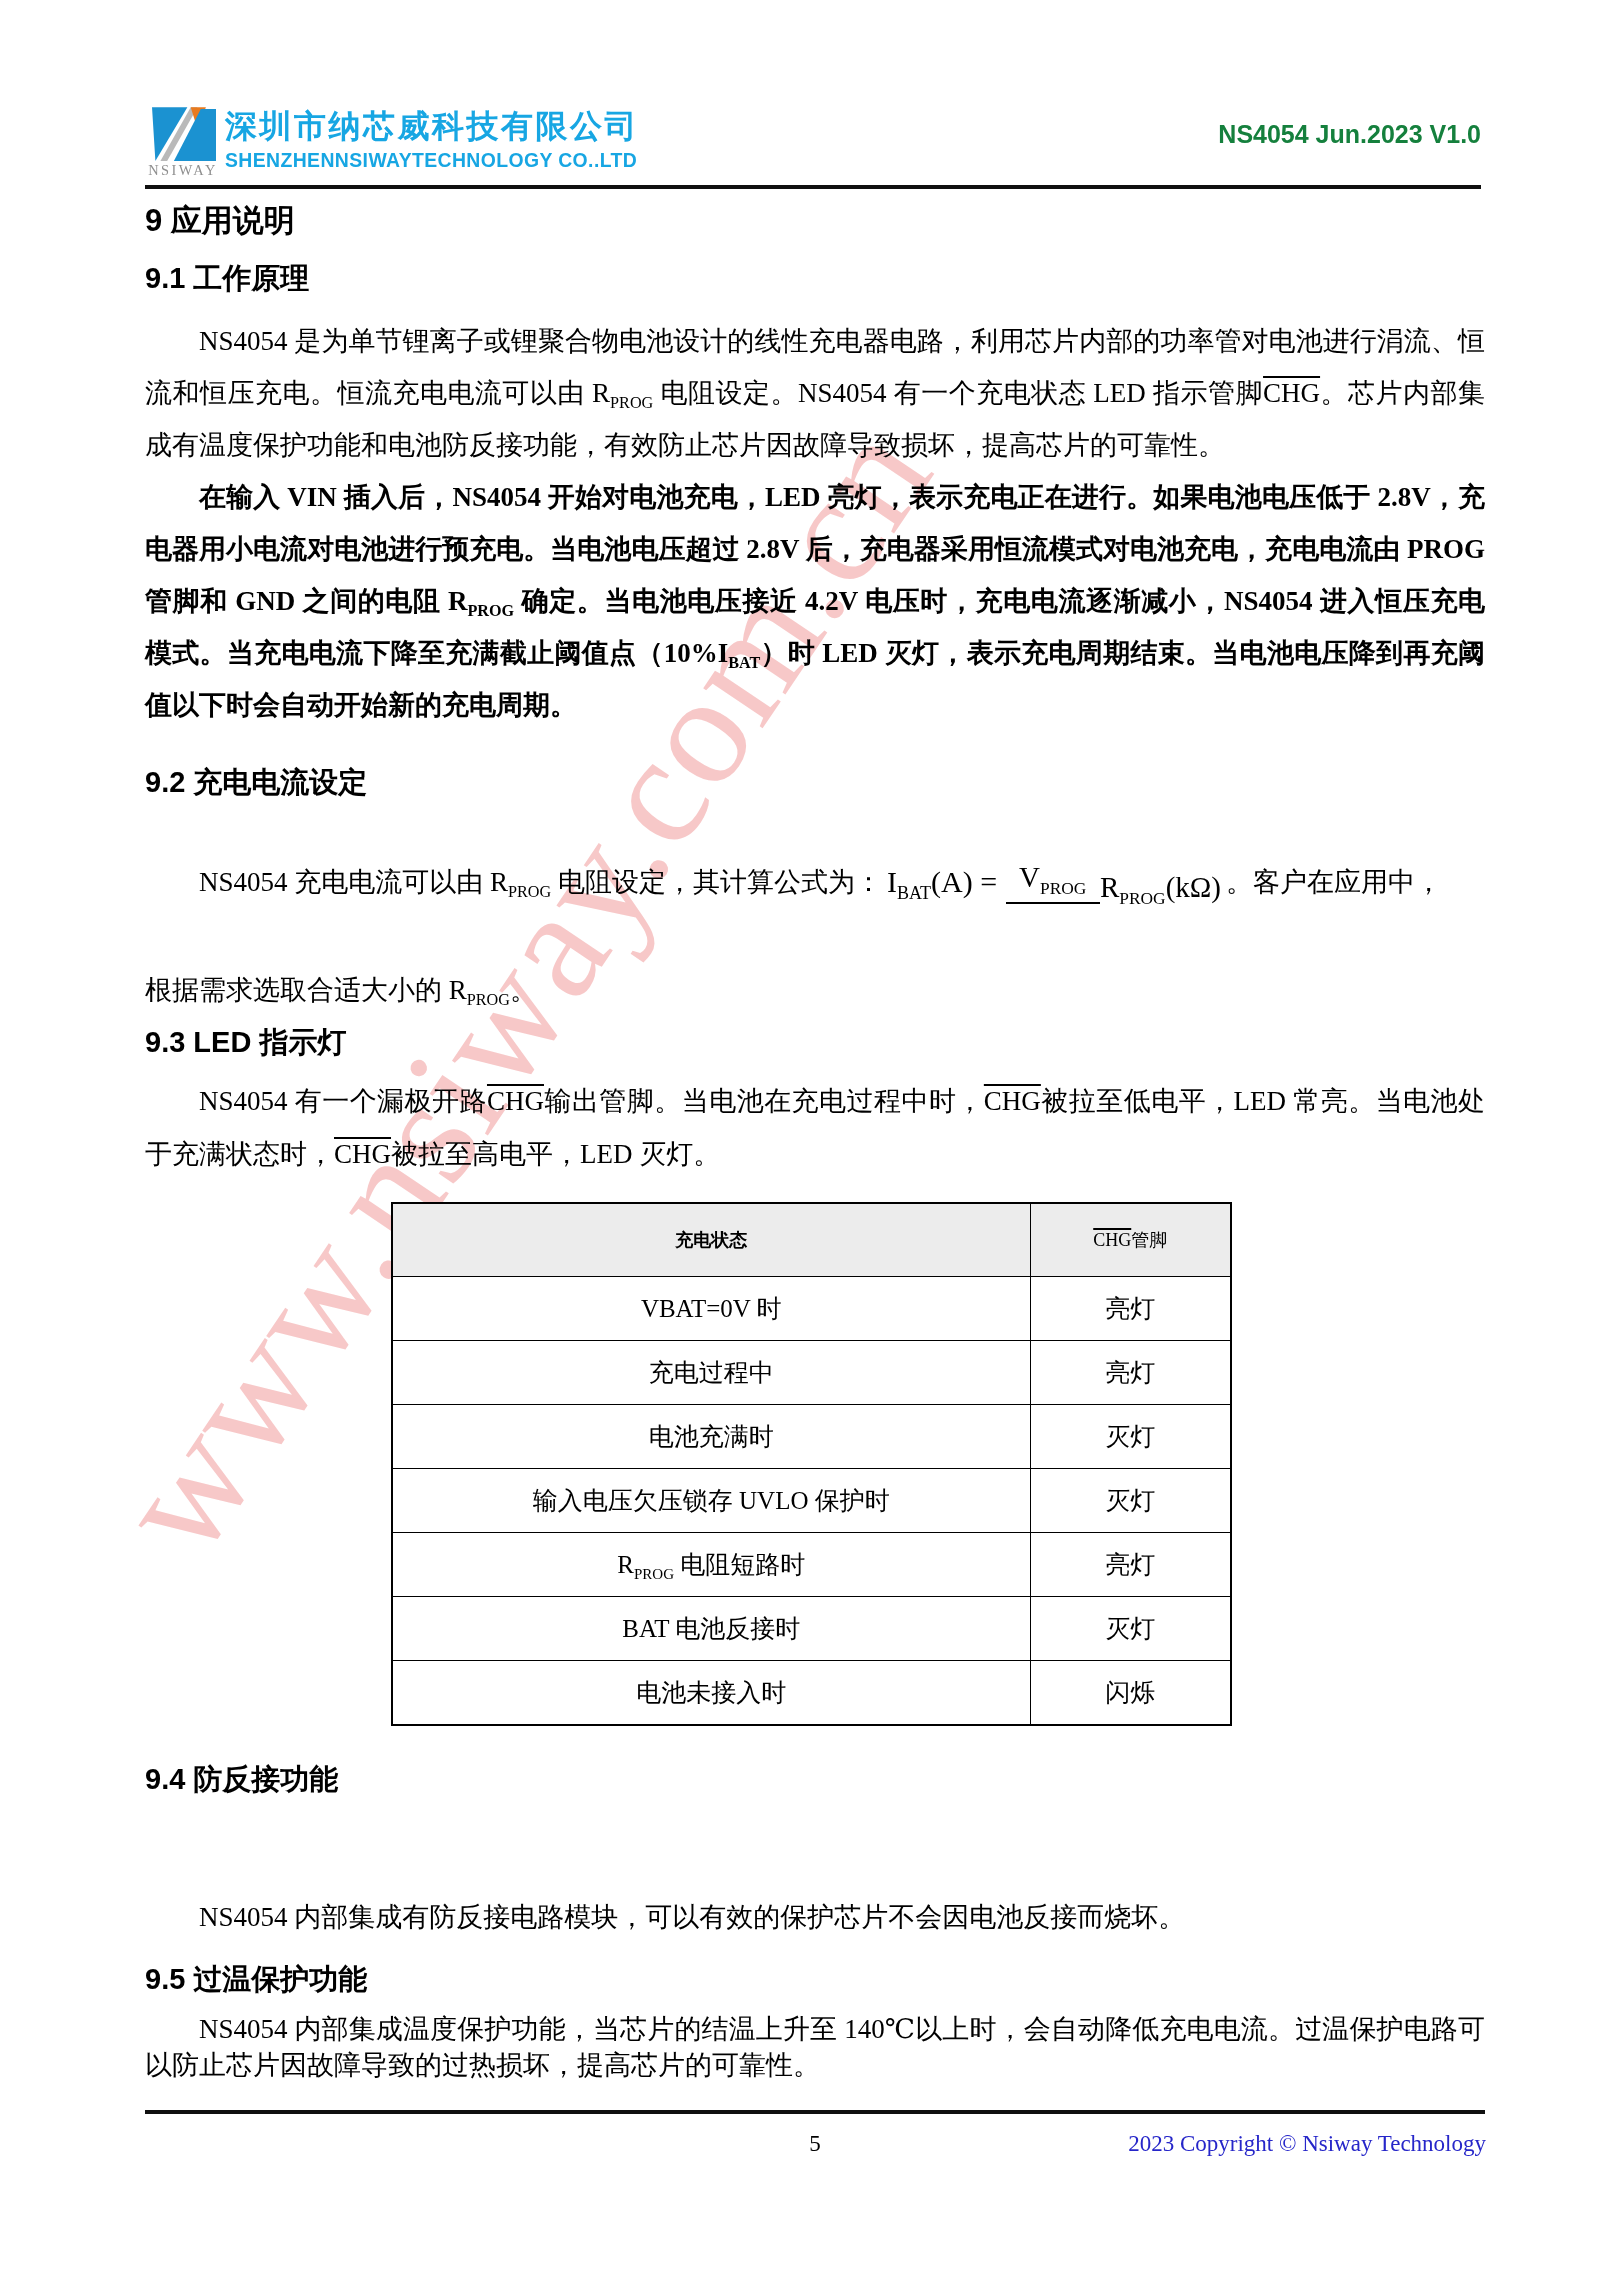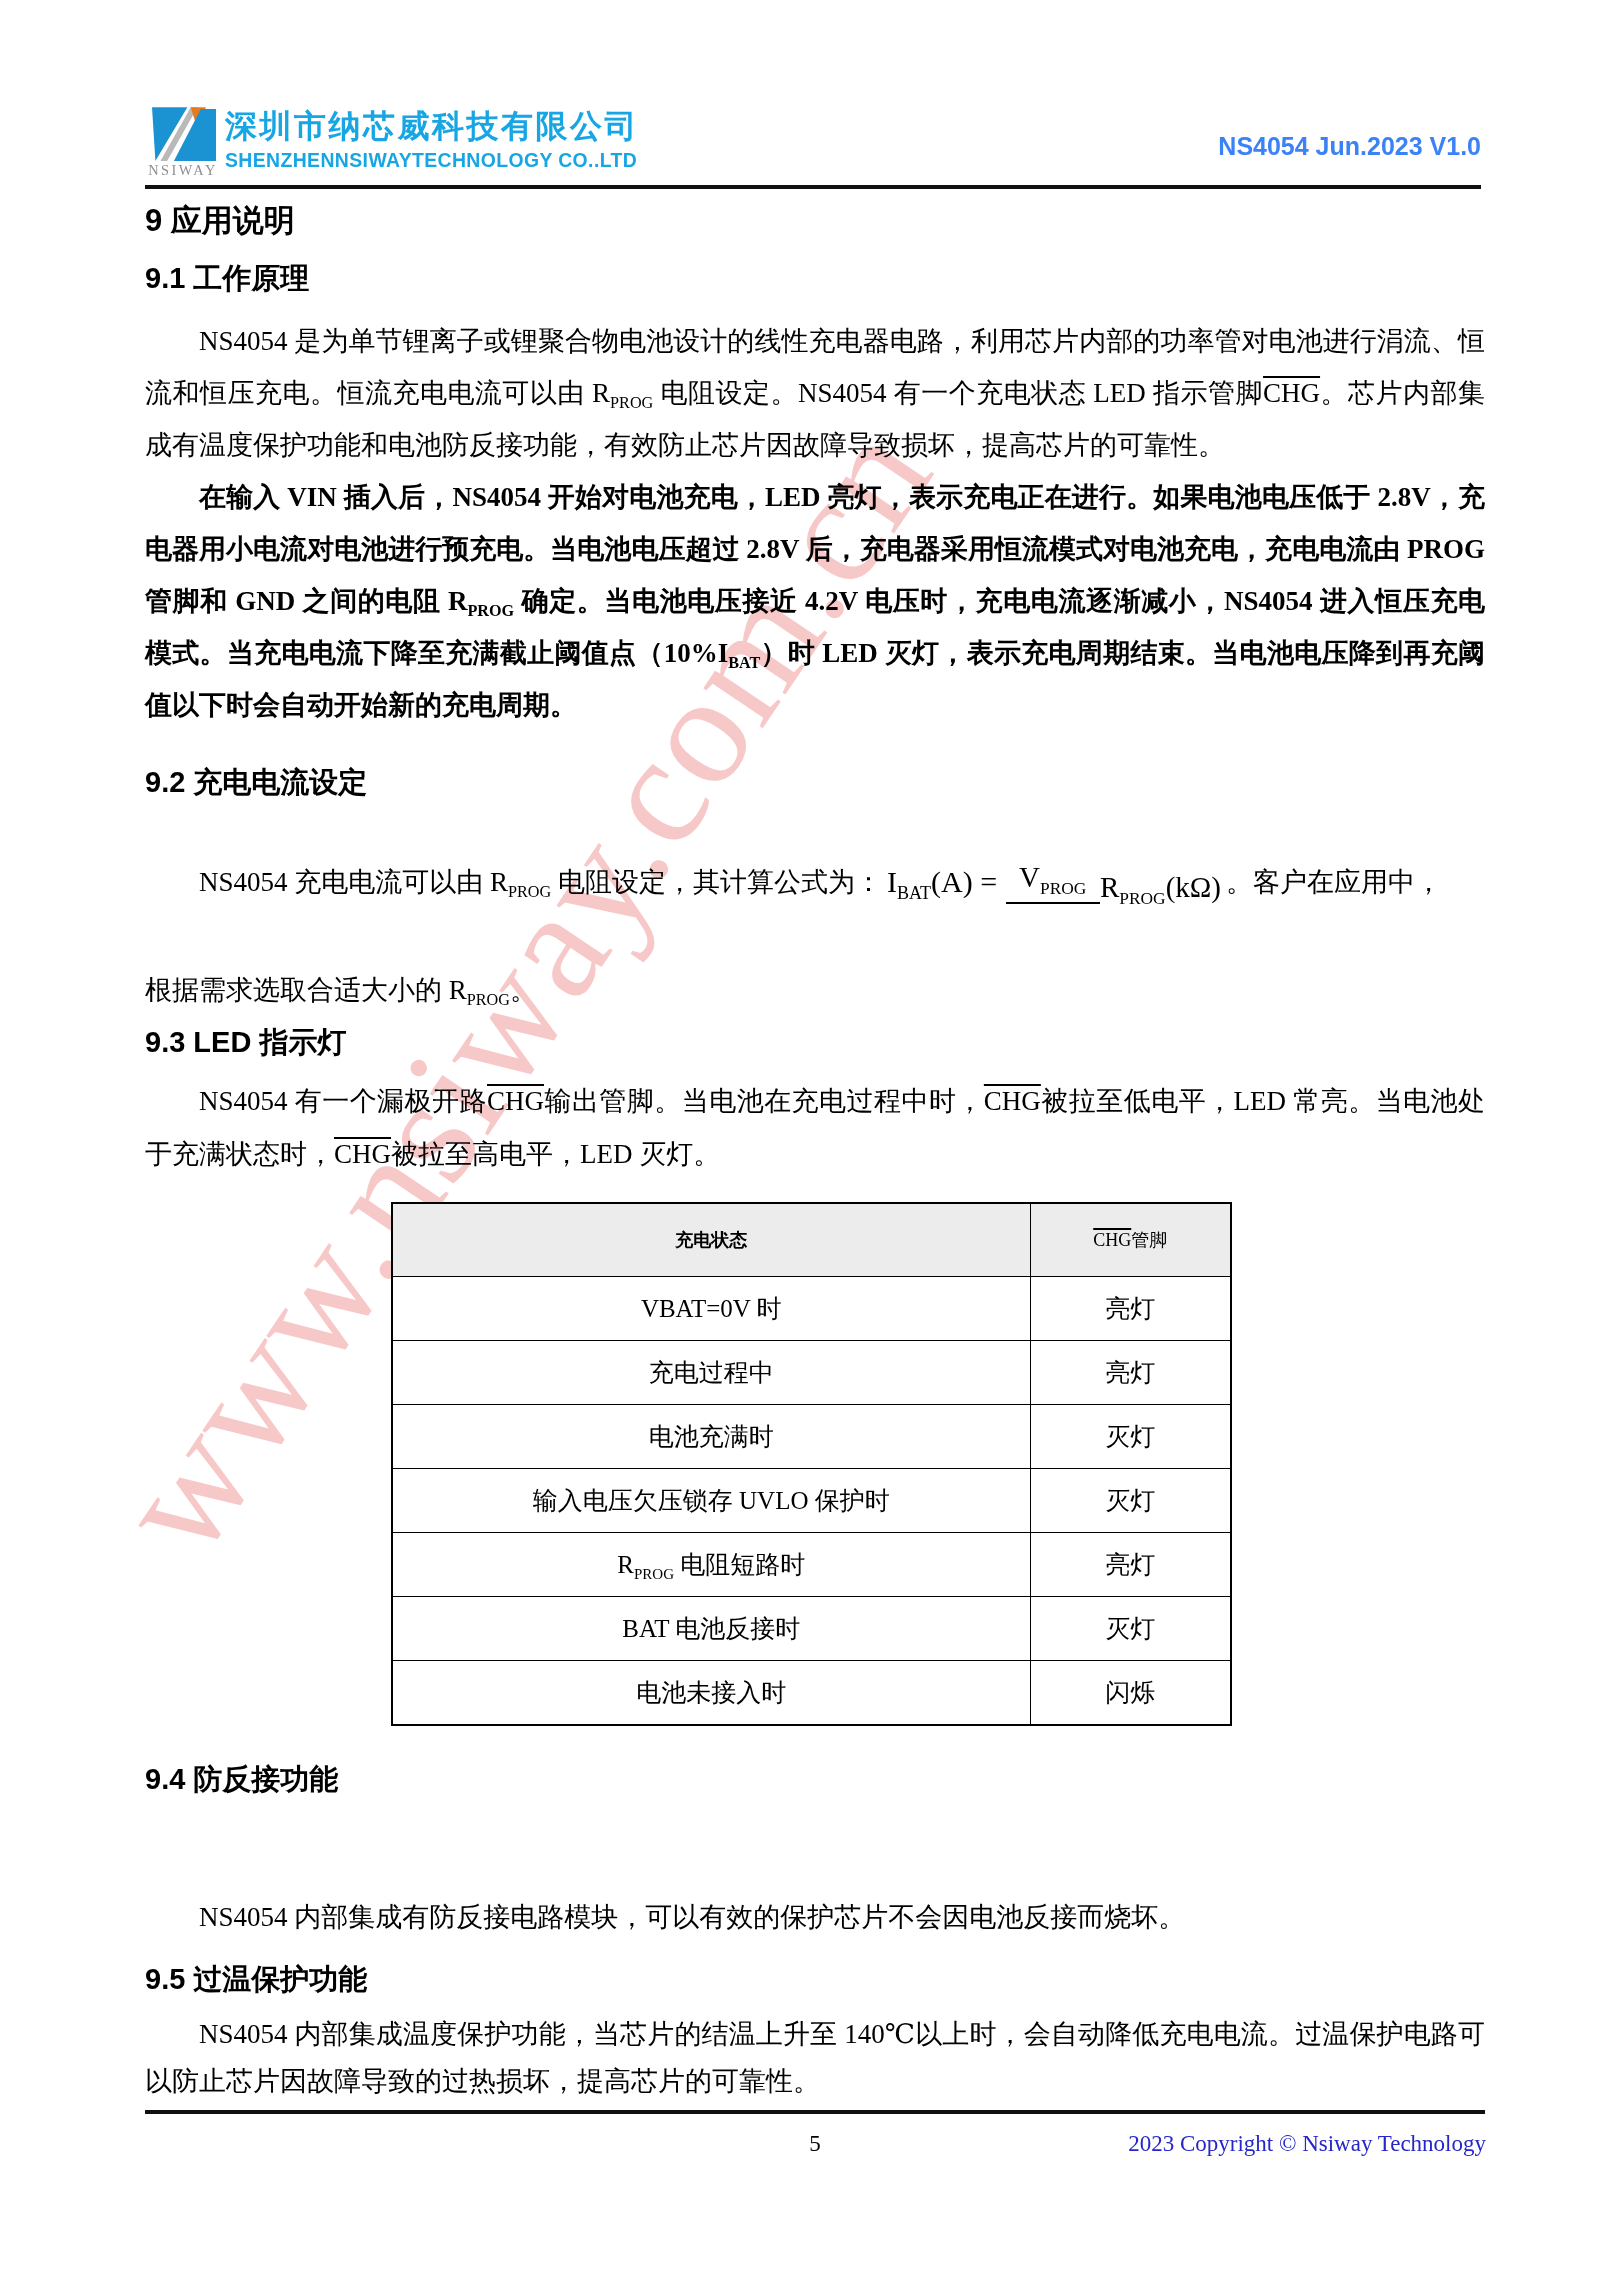--- a/index.html
+++ b/index.html
@@ -31,23 +31,23 @@
     position:absolute;left:225px;top:105px;
     font-family:"Liberation Sans","DejaVu Sans",sans-serif;
     font-weight:bold;font-size:32px;letter-spacing:2.5px;color:#17a6e3;
   }
   .company-en{
     position:absolute;left:225px;top:149px;
     font-family:"Liberation Sans","DejaVu Sans",sans-serif;
     font-weight:bold;font-size:19.4px;letter-spacing:0.4px;color:#17a6e3;
   }
   .doc-title{
-    position:absolute;right:142px;top:132px;
-    font-family:"Liberation Sans","DejaVu Sans",sans-serif;
-    font-weight:bold;font-size:25px;color:#3b82f6;
+    position:absolute;right:142px;top:120px;
+    font-family:"Liberation Sans","DejaVu Sans",sans-serif;
+    font-weight:bold;font-size:25px;color:#15803d;
   }
   .hdr-rule{position:absolute;left:145px;top:185px;width:1336px;height:4.2px;background:#101010;}
   
   .content{position:absolute;left:145px;width:1340px;z-index:1;}
   .h1{
     font-family:"Liberation Sans","DejaVu Sans",sans-serif;
     font-weight:bold;font-size:31px;color:#000;
   }
   .h2{
     font-family:"Liberation Sans","DejaVu Sans",sans-serif;
@@ -187,20 +187,20 @@
           <td>电池未接入时</td>
           <td>闪烁</td>
         </tr>
       </tbody>
   </table>
 
   <div class="content h2" style="top:1760px;">9.4  防反接功能</div>
   <div class="content para indent" style="top:1891px;">NS4054 内部集成有防反接电路模块，可以有效的保护芯片不会因电池反接而烧坏。</div>
 
   <div class="content h2" style="top:1960px;">9.5  过温保护功能</div>
-  <div class="content para indent" style="top:2011px;line-height:47px;">NS4054 内部集成温度保护功能，当芯片的结温上升至 140℃以上时，会自动降低充电电流。过温保护电路可以防止芯片因故障导致的过热损坏，提高芯片的可靠性。</div>
+  <div class="content para indent" style="top:2011px;line-height:36px;">NS4054 内部集成温度保护功能，当芯片的结温上升至 140℃以上时，会自动降低充电电流。过温保护电路可以防止芯片因故障导致的过热损坏，提高芯片的可靠性。</div>
 
   <div class="ftr-rule"></div>
   <div class="page-num">5</div>
   <div class="copyright">2023 Copyright © Nsiway Technology</div>
 
 </div>
 
 
 </body></html>

